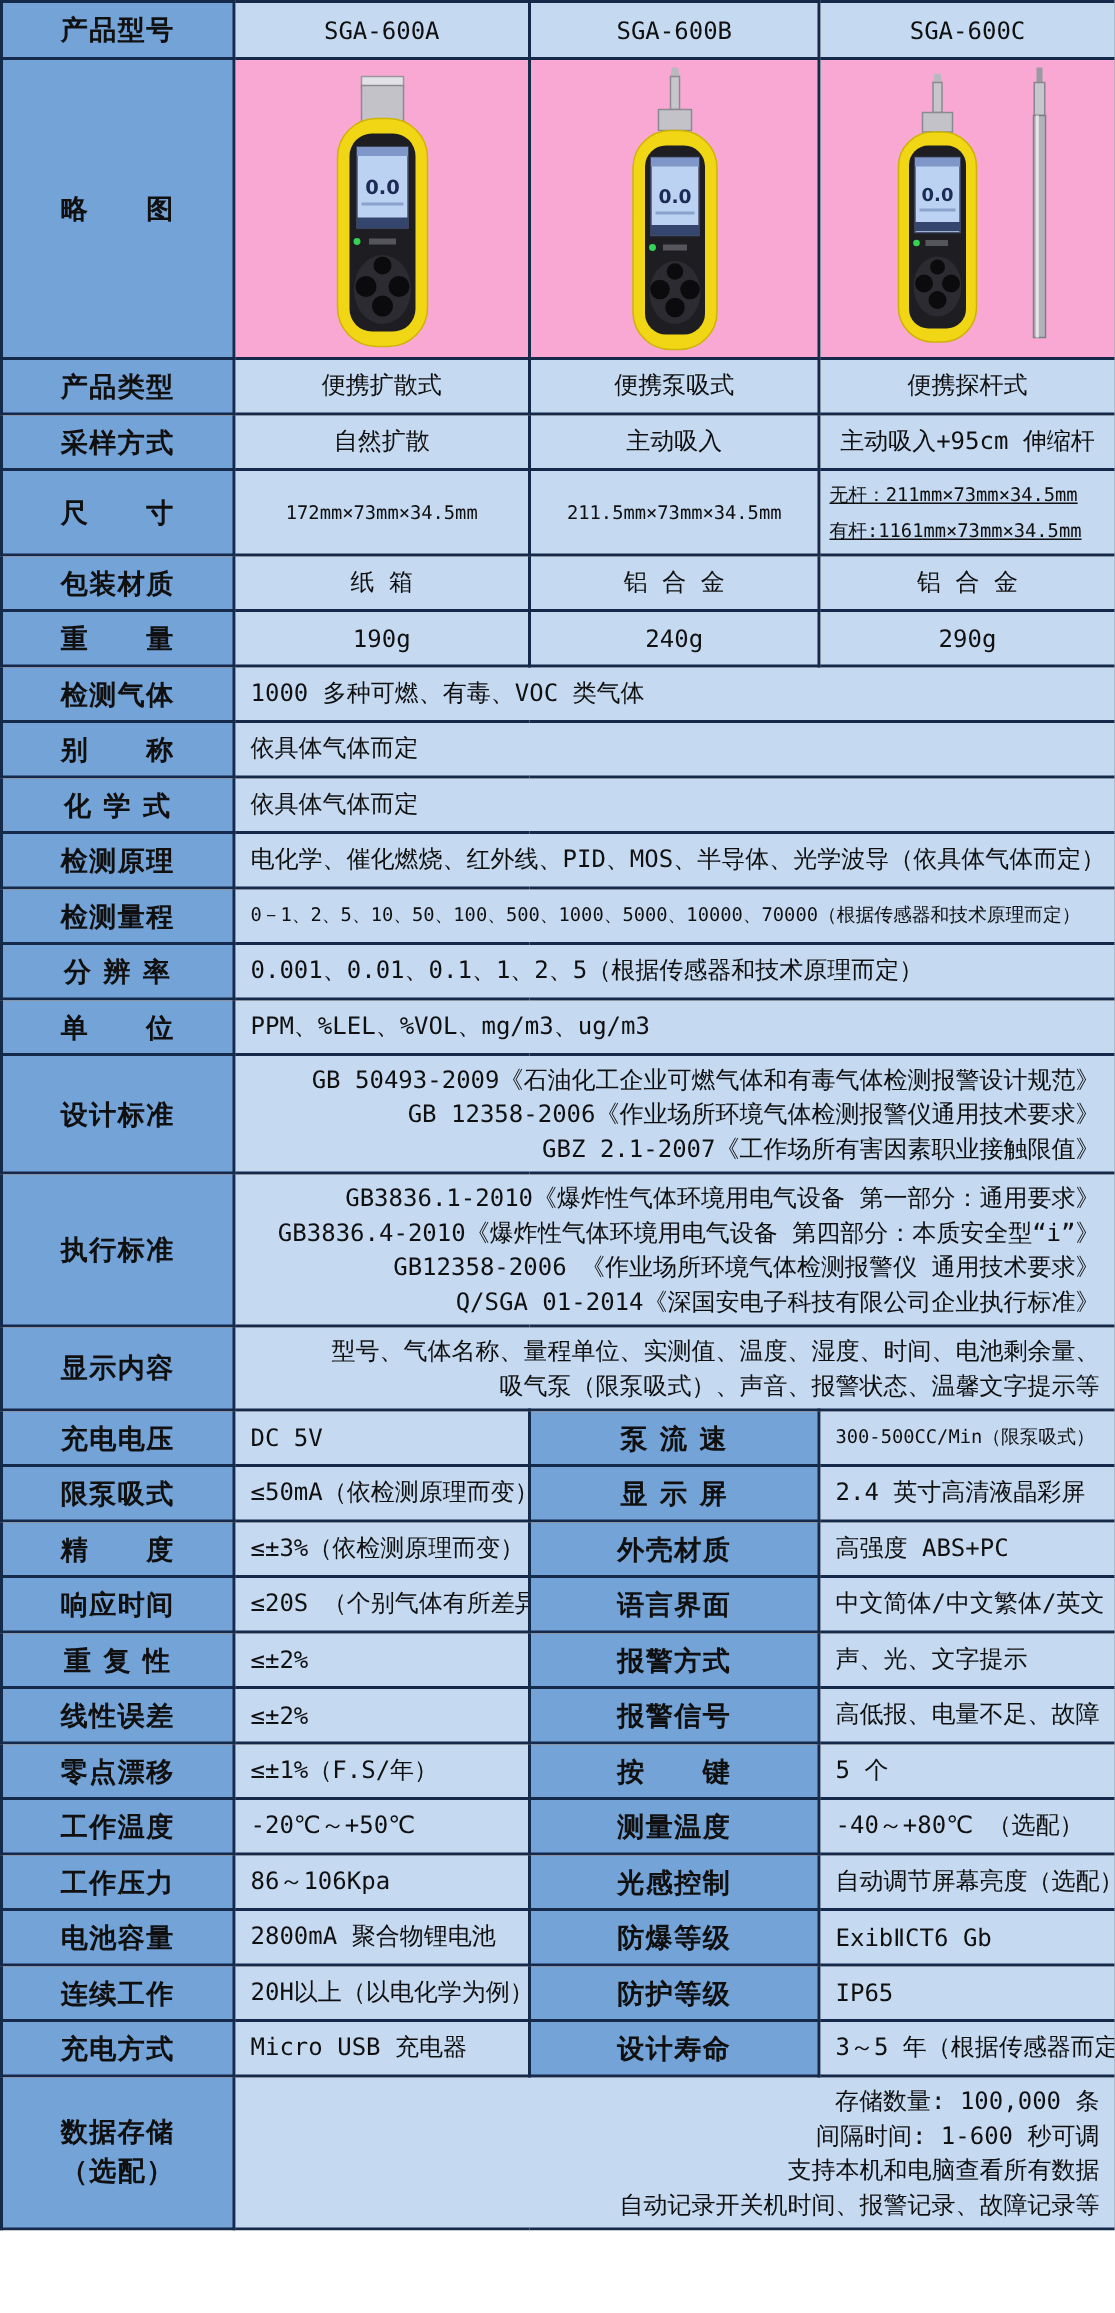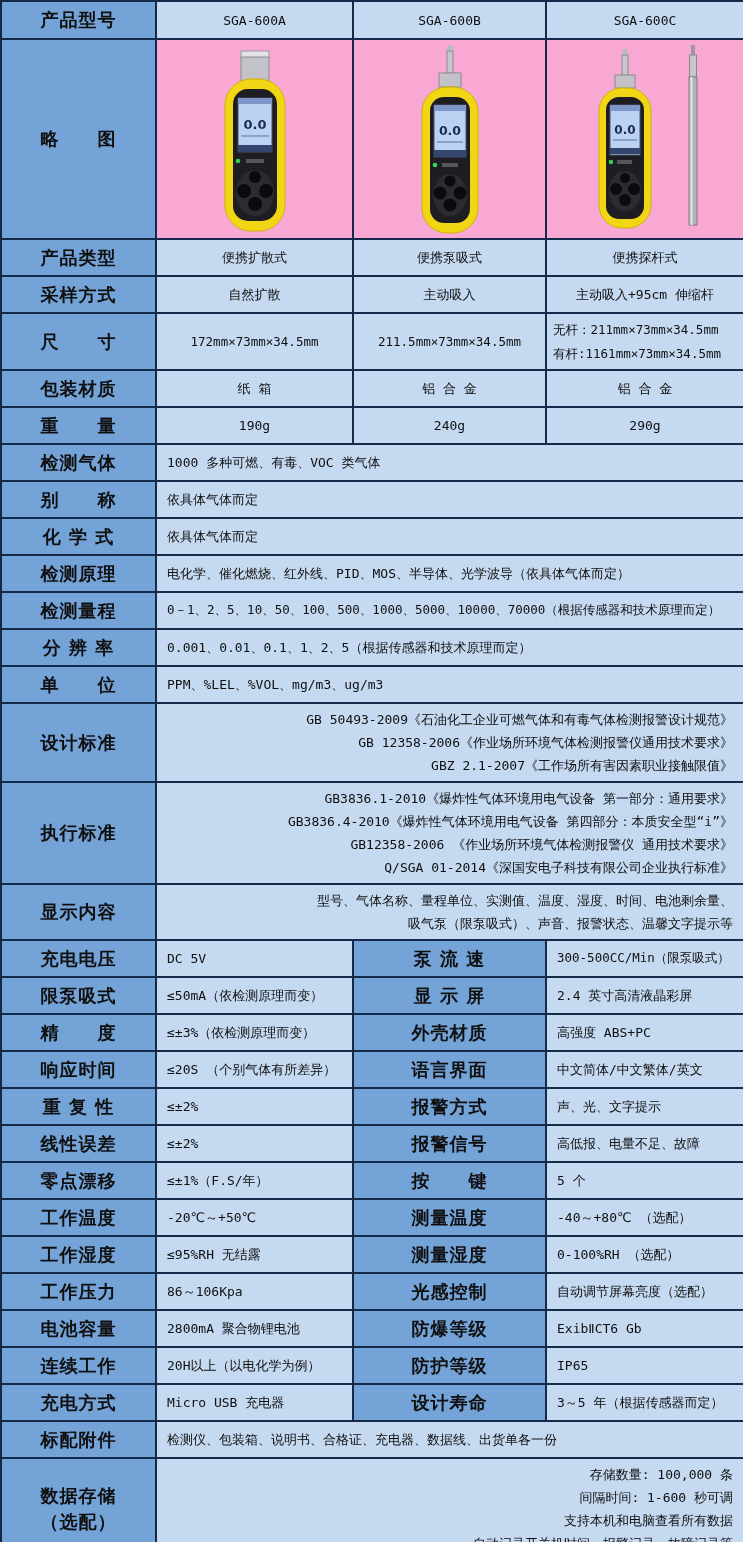--- a/index.html
+++ b/index.html
@@ -1,21 +1,21 @@
 <!DOCTYPE html>
 <html><head>
 <meta charset="utf-8">
 <style>
   html,body{margin:0;padding:0;background:#ffffff;}
   body{width:743px;font-family:"DejaVu Sans",sans-serif;color:#101010;}
   table.spec{border-collapse:collapse;table-layout:fixed;width:743px;}
   td{border:2px solid #15294B;overflow:hidden;vertical-align:middle;box-sizing:border-box;}
   .lbl{background:#74A3D8;font-weight:bold;text-align:center;font-size:18px;letter-spacing:1px;}
   .val{background:#C5D9F1;font-family:"DejaVu Sans Mono","DejaVu Sans",monospace,sans-serif;
-       font-size:13px;padding:0 10px;white-space:nowrap;text-align:left;}
+       font-size:16px;padding:0 10px;white-space:nowrap;text-align:left;}
   .c{text-align:center;padding:0 4px;}
   .xs{font-size:12.5px;}
   .img{background:#f9a8d4;text-align:center;padding:0;}
   .h38 td{height:38px;}
   .h200 td{height:200px;}
   .h37 td{height:37px;}
   .h57 td{height:57px;}
   .h75 td{height:75px;}
   .h100 td{height:100px;}
   .h50 td{height:50px;}
@@ -126,21 +126,21 @@
   <tr class="h37">
     <td class="lbl">采样方式</td>
     <td class="val c">自然扩散</td>
     <td class="val c">主动吸入</td>
     <td class="val c">主动吸入+95cm 伸缩杆</td>
   </tr>
   <tr class="h57">
     <td class="lbl">尺　　寸</td>
     <td class="val c xs">172mm×73mm×34.5mm</td>
     <td class="val c xs">211.5mm×73mm×34.5mm</td>
-    <td class="val xs dim" style="padding:0 6px;">
+    <td class="val xs dim" style="padding:0 6px;text-decoration:underline;">
       <div>无杆：211mm×73mm×34.5mm</div>
       <div>有杆:1161mm×73mm×34.5mm</div>
     </td>
   </tr>
   <tr class="h37">
     <td class="lbl">包装材质</td>
     <td class="val c">纸 箱</td>
     <td class="val c">铝 合 金</td>
     <td class="val c">铝 合 金</td>
   </tr>
@@ -249,26 +249,20 @@
     <td class="lbl">按　　键</td>
     <td class="val">5 个</td>
   </tr>
   <tr class="h37">
     <td class="lbl">工作温度</td>
     <td class="val">-20℃～+50℃</td>
     <td class="lbl">测量温度</td>
     <td class="val">-40～+80℃ （选配）</td>
   </tr>
   <tr class="h37">
-    <td class="lbl">工作湿度</td>
-    <td class="val">≤95%RH 无结露</td>
-    <td class="lbl">测量湿度</td>
-    <td class="val">0-100%RH （选配）</td>
-  </tr>
-  <tr class="h37">
     <td class="lbl">工作压力</td>
     <td class="val">86～106Kpa</td>
     <td class="lbl">光感控制</td>
     <td class="val">自动调节屏幕亮度（选配）</td>
   </tr>
   <tr class="h37">
     <td class="lbl">电池容量</td>
     <td class="val">2800mA 聚合物锂电池</td>
     <td class="lbl">防爆等级</td>
     <td class="val">ExibⅡCT6 Gb</td>
@@ -279,24 +273,20 @@
     <td class="lbl">防护等级</td>
     <td class="val">IP65</td>
   </tr>
   <tr class="h37">
     <td class="lbl">充电方式</td>
     <td class="val">Micro USB 充电器</td>
     <td class="lbl">设计寿命</td>
     <td class="val">3～5 年（根据传感器而定）</td>
   </tr>
 
-  <tr class="h37">
-    <td class="lbl">标配附件</td>
-    <td class="val" colspan="3">检测仪、包装箱、说明书、合格证、充电器、数据线、出货单各一份</td>
-  </tr>
 
   <tr class="h97">
     <td class="lbl">
       <span class="sub">数据存储</span>
       <span class="sub">（选配）</span>
     </td>
     <td class="val mline" colspan="3">
       <div>存储数量: 100,000 条</div>
       <div>间隔时间: 1-600 秒可调</div>
       <div>支持本机和电脑查看所有数据</div>

